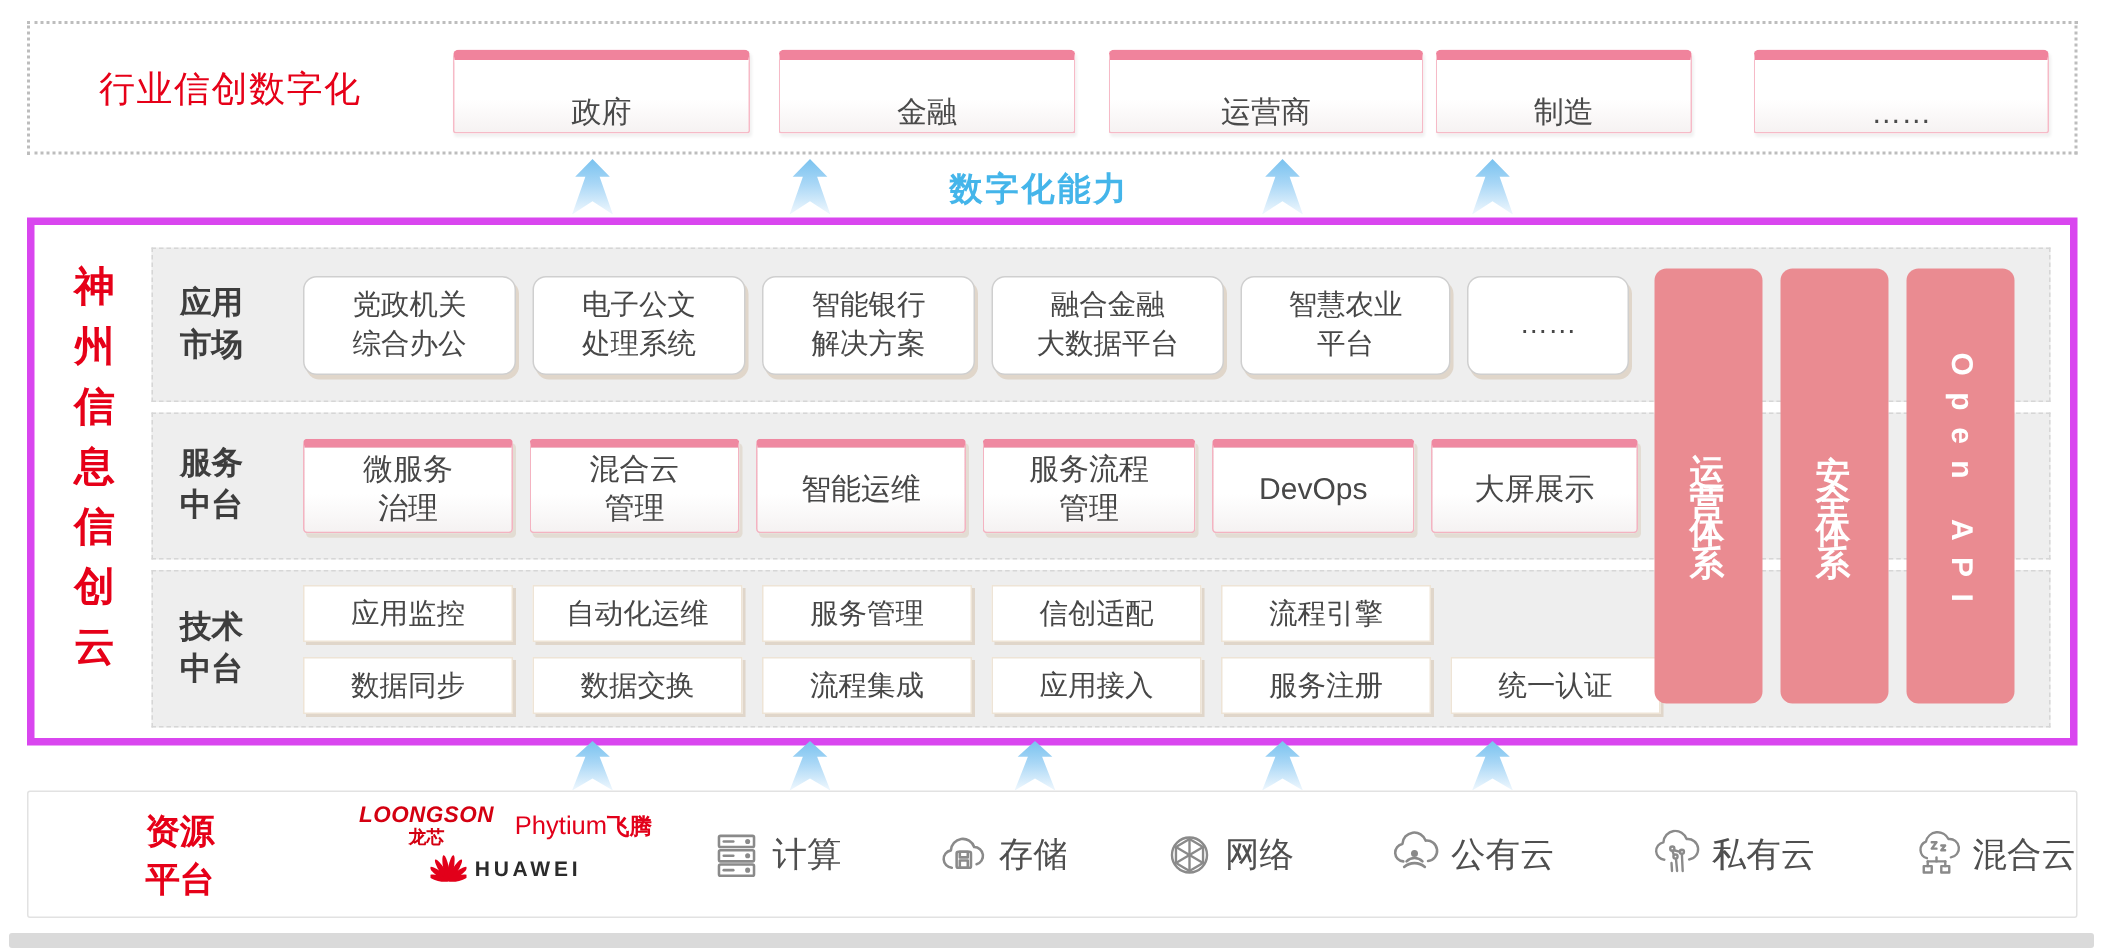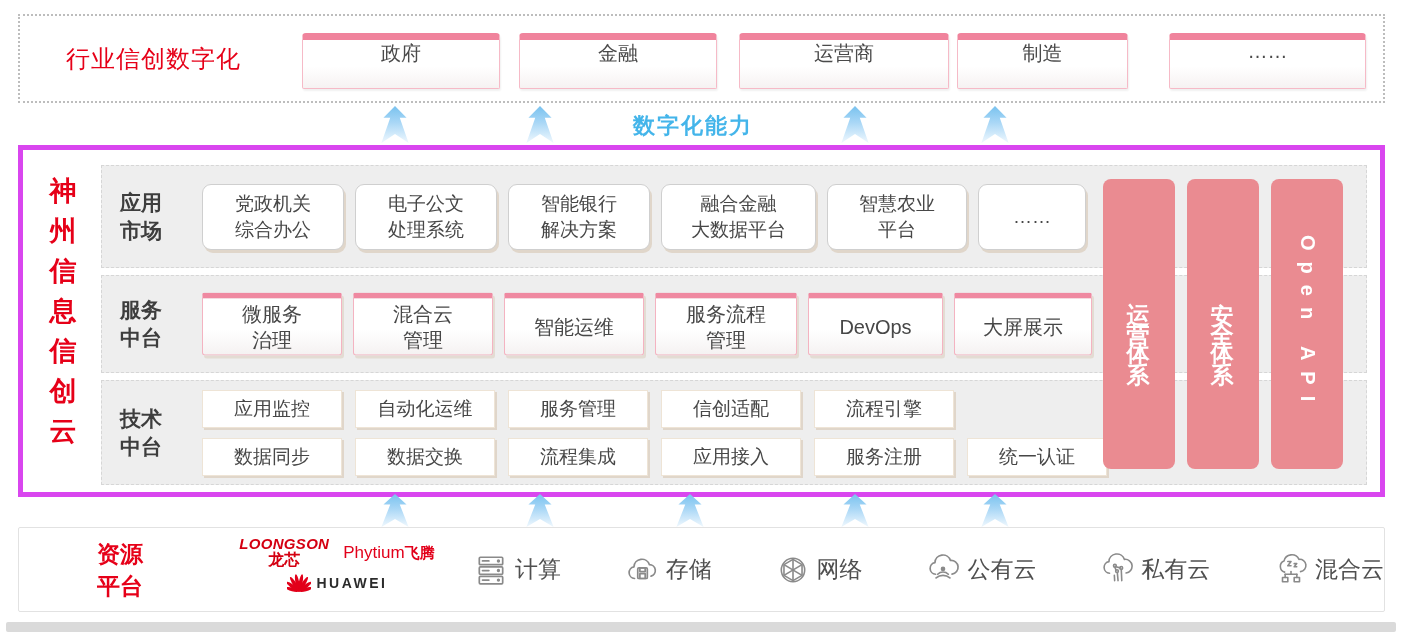--- a/index.html
+++ b/index.html
@@ -6,21 +6,21 @@
   body { background:#fff; font-family:"Liberation Sans","DejaVu Sans",sans-serif; }
   .canvas { position:relative; width:1402px; height:632px; background:#fff; overflow:hidden; }
 
   
   .top-band { position:absolute; left:18px; top:14px; width:1367px; height:89px;
     border:2px dotted #bdbdbd; background:#fff; }
   .band-title { position:absolute; left:46px; top:50%; transform:translateY(-50%);
     color:#e60018; font-size:24px; font-weight:normal; letter-spacing:1px; }
   .band-item { position:absolute; top:17px; height:56px; background:linear-gradient(180deg,#ffffff 55%,#f6f2f2 100%);
     border:1px solid #f6bac7; border-top:7px solid #f0839c; border-radius:4px 4px 2px 2px;
-    display:flex; align-items:flex-start; justify-content:center;
+    display:flex; align-items:flex-end; justify-content:center;
     font-size:20px; color:#4a4a4a; box-shadow:1px 2px 2px rgba(0,0,0,0.06); }
   .bi0{left:282px;width:198px;} .bi1{left:499px;width:198px;} .bi2{left:719px;width:210px;}
   .bi3{left:937px;width:171px;} .bi4{left:1149px;width:197px;}
 
   
   .arrow { position:absolute; width:34px;
     background:linear-gradient(to bottom,#79c2ef 0%,#a9d7f6 45%,#eaf5fd 95%);
     clip-path:polygon(50% 0,84% 32%,64% 32%,90% 100%,50% 76%,10% 100%,36% 32%,16% 32%); }
   .a-top { top:106px; height:37px; }
   .a-bot { top:494px; height:33px; }
@@ -70,21 +70,21 @@
   
   .res-panel { position:absolute; left:18px; top:527px; width:1367px; height:85px;
     border:1px solid #e2e2e2; border-radius:2px; background:#fff; }
   .res-title { position:absolute; left:30px; top:50%; transform:translateY(-50%);
     color:#e60018; font-size:23px; font-weight:bold; line-height:1.4; white-space:pre-line;margin-left:48px; }
   .vendors { position:absolute; left:188px; top:7px; width:260px; display:flex;
     flex-direction:column; align-items:center; gap:3px; }
   .vendor-row1 { display:flex; align-items:center; gap:14px; }
   .loongson-block { display:flex; flex-direction:column; align-items:center; }
   .loongson-name { font-style:italic; font-weight:900; font-size:15px; color:#d40011; letter-spacing:0.3px; }
-  .loongson-cn { font-size:16px; font-weight:bold; color:#d40011; margin-top:-2px;text-align:center; }
+  .loongson-cn { font-size:12px; font-weight:bold; color:#d40011; margin-top:-2px;text-align:center; }
   .phytium-block { display:flex; align-items:center; }
   .phytium-name { font-size:17px; color:#e2001a; }
   .phytium-cn { font-size:15px; font-weight:bold; color:#e2001a; }
   .huawei-block { display:flex; align-items:center; gap:6px; }
   .huawei-name { font-size:14px; font-weight:bold; color:#2b2b2b; letter-spacing:2.5px; }
   .resources { position:absolute; left:455px; top:0; width:910px; height:100%;
     display:flex; align-items:center; justify-content:space-between; }
   .res-item { display:flex; align-items:center; gap:7px; font-size:23px; color:#4f4f4f; }
   .res-item svg { display:block; }
 

